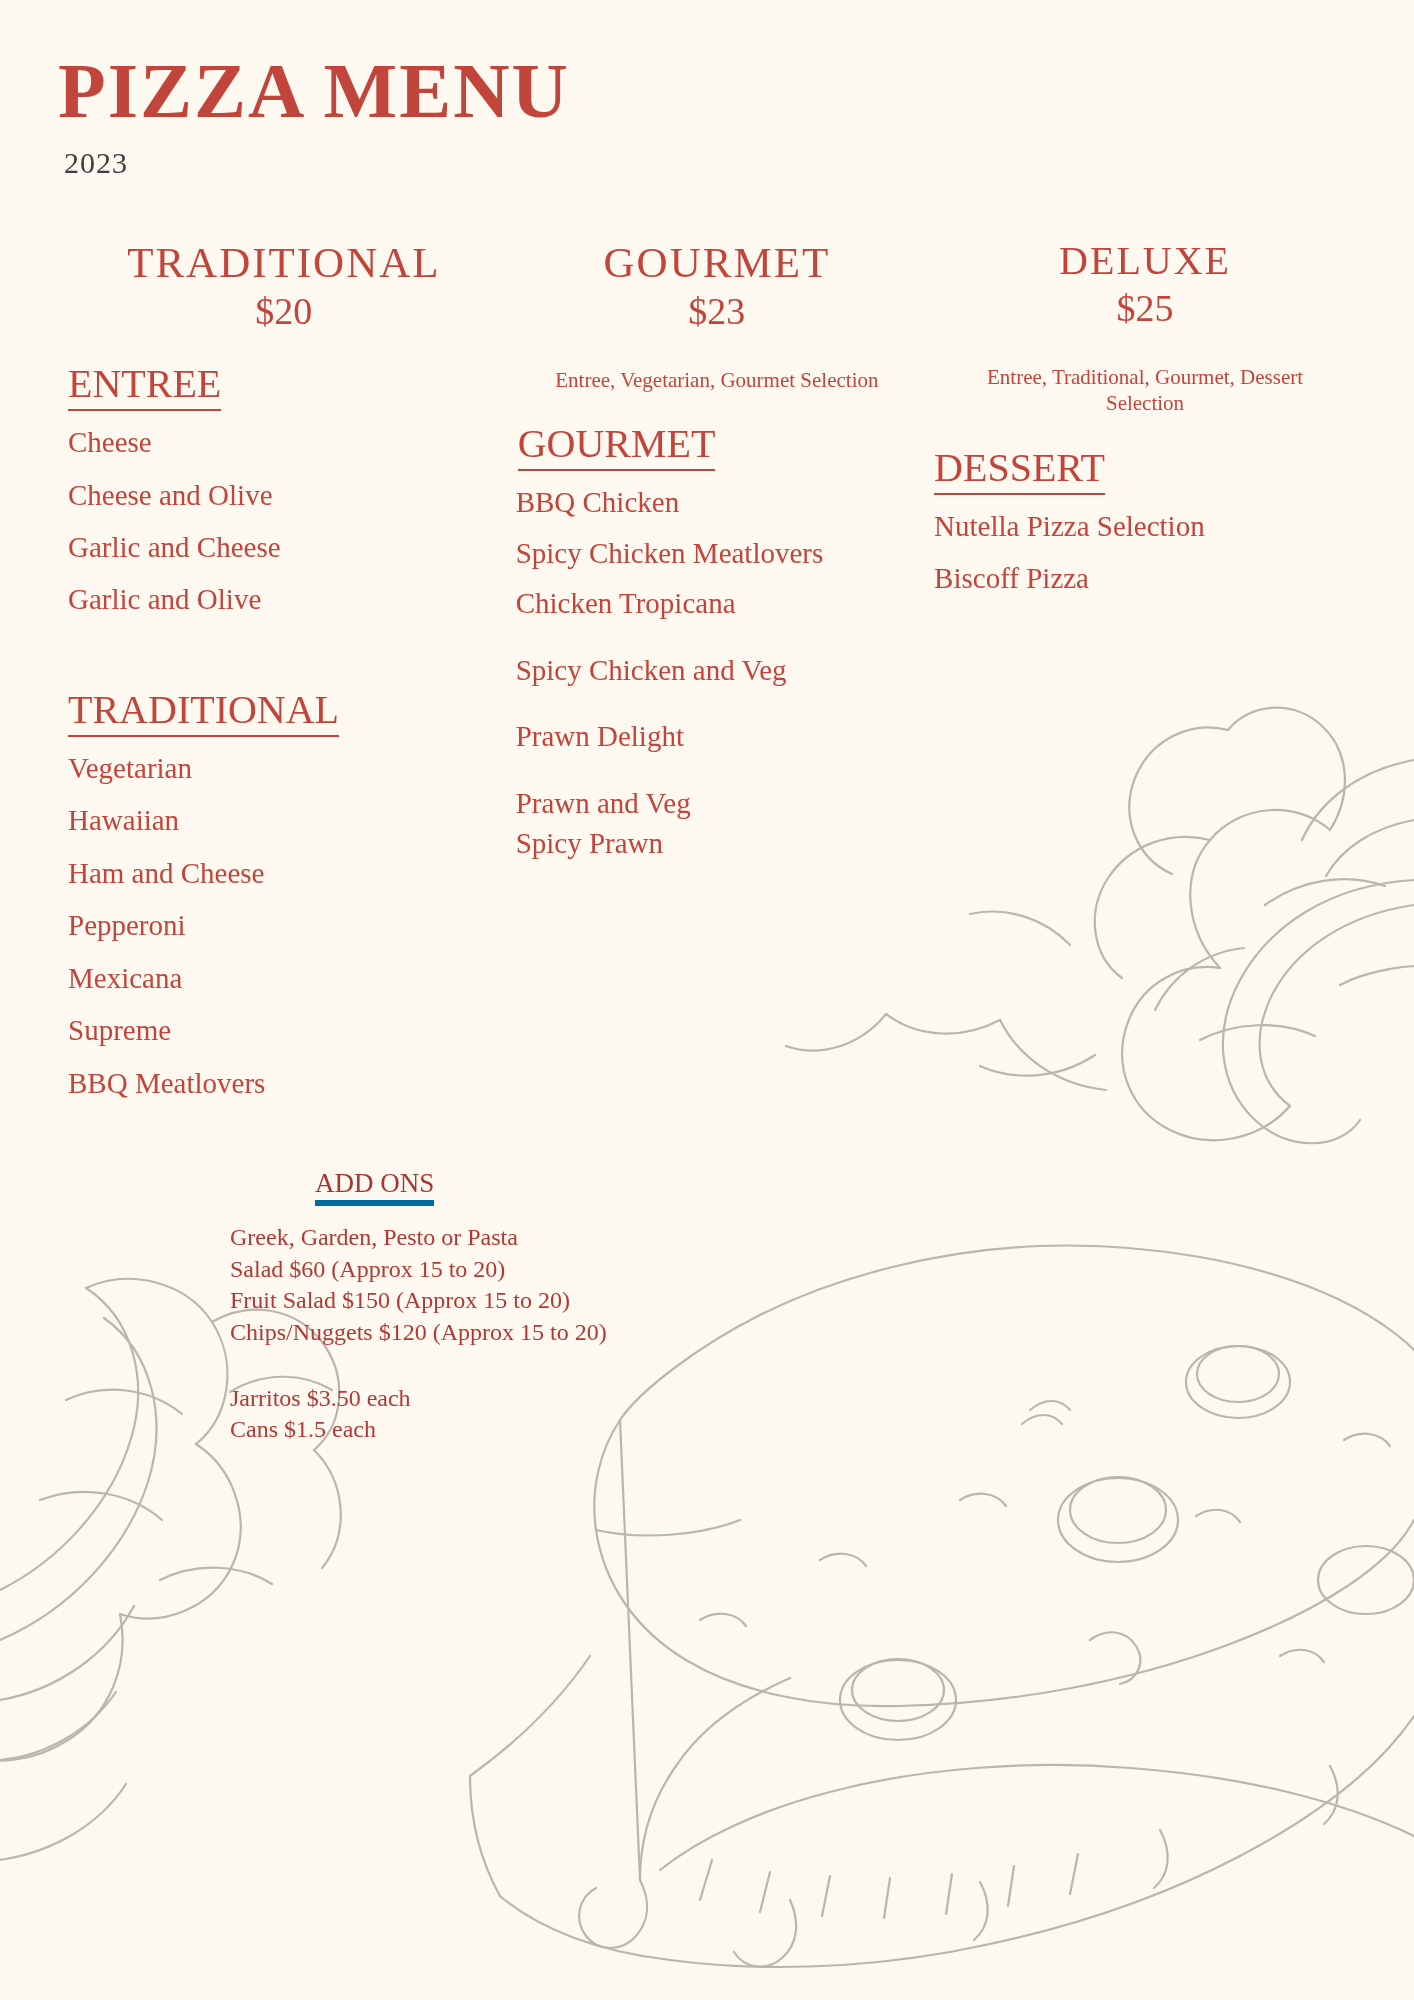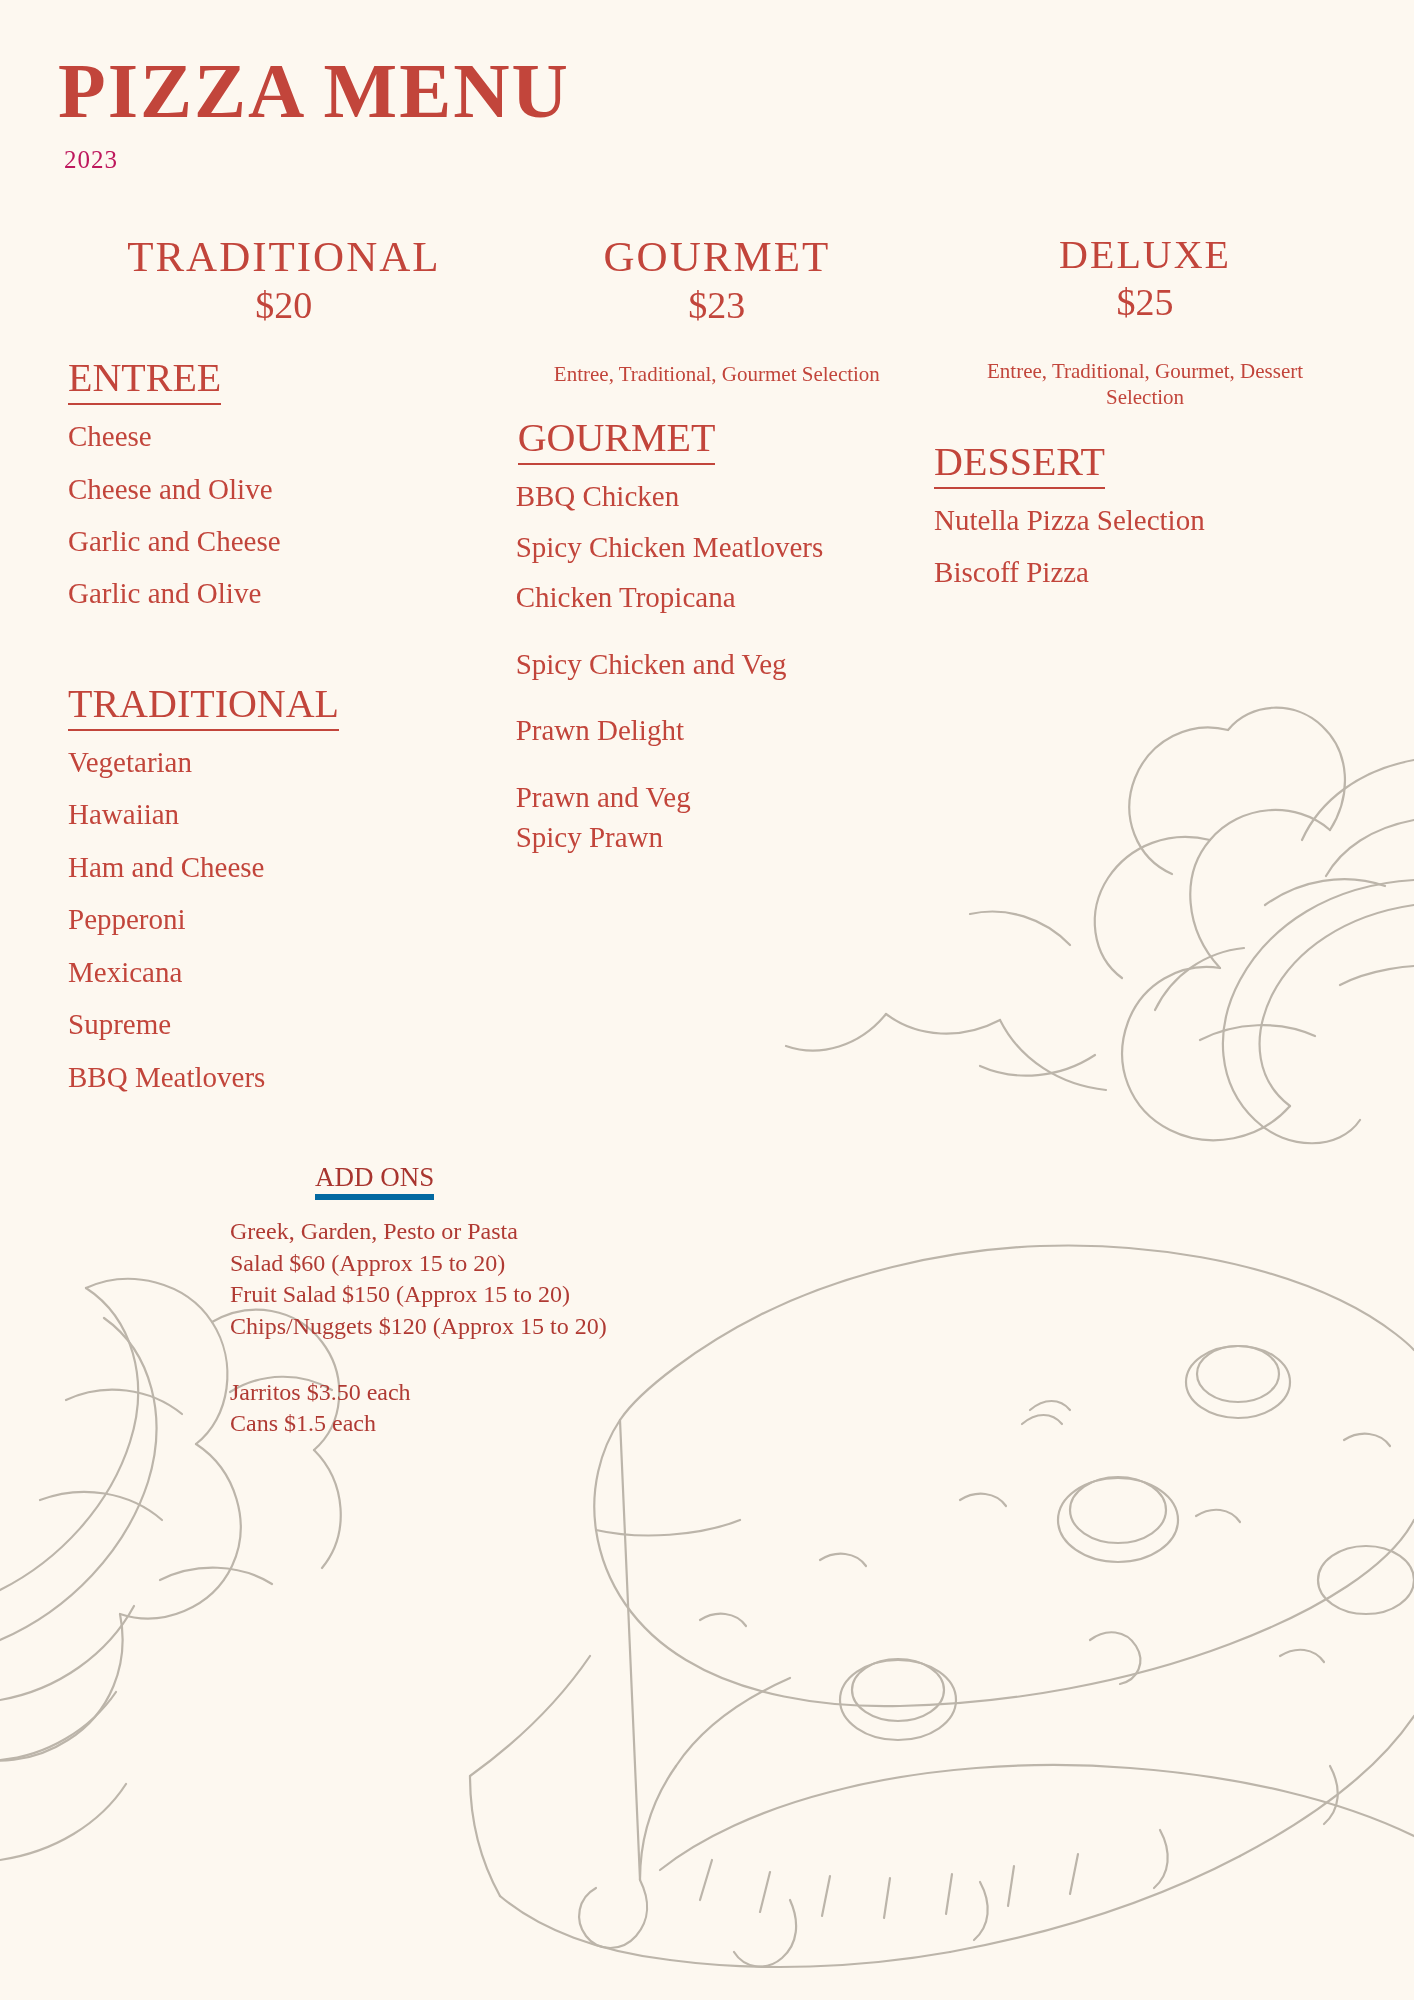--- a/index.html
+++ b/index.html
@@ -37,22 +37,22 @@
   #title {
     font-family: "Liberation Serif", serif;
     font-size: 78px;
     letter-spacing: 2px;
     color: #c2453b;
     margin: 12px 0 0 8px;
     line-height: 1;
     font-weight: bold;
   }
   #year {
-    font-size: 25px;
-    color: #be185d;
+    font-size: 30px;
+    color: #404040;
     margin: 16px 0 0 14px;
     letter-spacing: 1px;
     font-family: "Liberation Serif", serif;
   }
 
   
   .columns {
     display: flex;
     margin-top: 60px;
     align-items: flex-start;
@@ -271,21 +271,21 @@
         <li>Pepperoni</li>
         <li>Mexicana</li>
         <li>Supreme</li>
         <li>BBQ Meatlovers</li>
       </ul>
     </div>
 
     <div class="col col-2">
       <div class="tier-name">GOURMET</div>
       <div class="tier-price">$23</div>
-      <div class="tier-desc">Entree, Traditional, Gourmet Selection</div>
+      <div class="tier-desc">Entree, Vegetarian, Gourmet Selection</div>
 
       <div class="section-head">GOURMET</div>
       <ul class="items">
         <li>BBQ Chicken</li>
         <li>Spicy Chicken Meatlovers</li>
         <li>Chicken Tropicana</li>
         <li class="tight">Spicy Chicken and Veg</li>
         <li class="tight">Prawn Delight</li>
         <li class="tight">Prawn and Veg</li>
         <li>Spicy Prawn</li>

